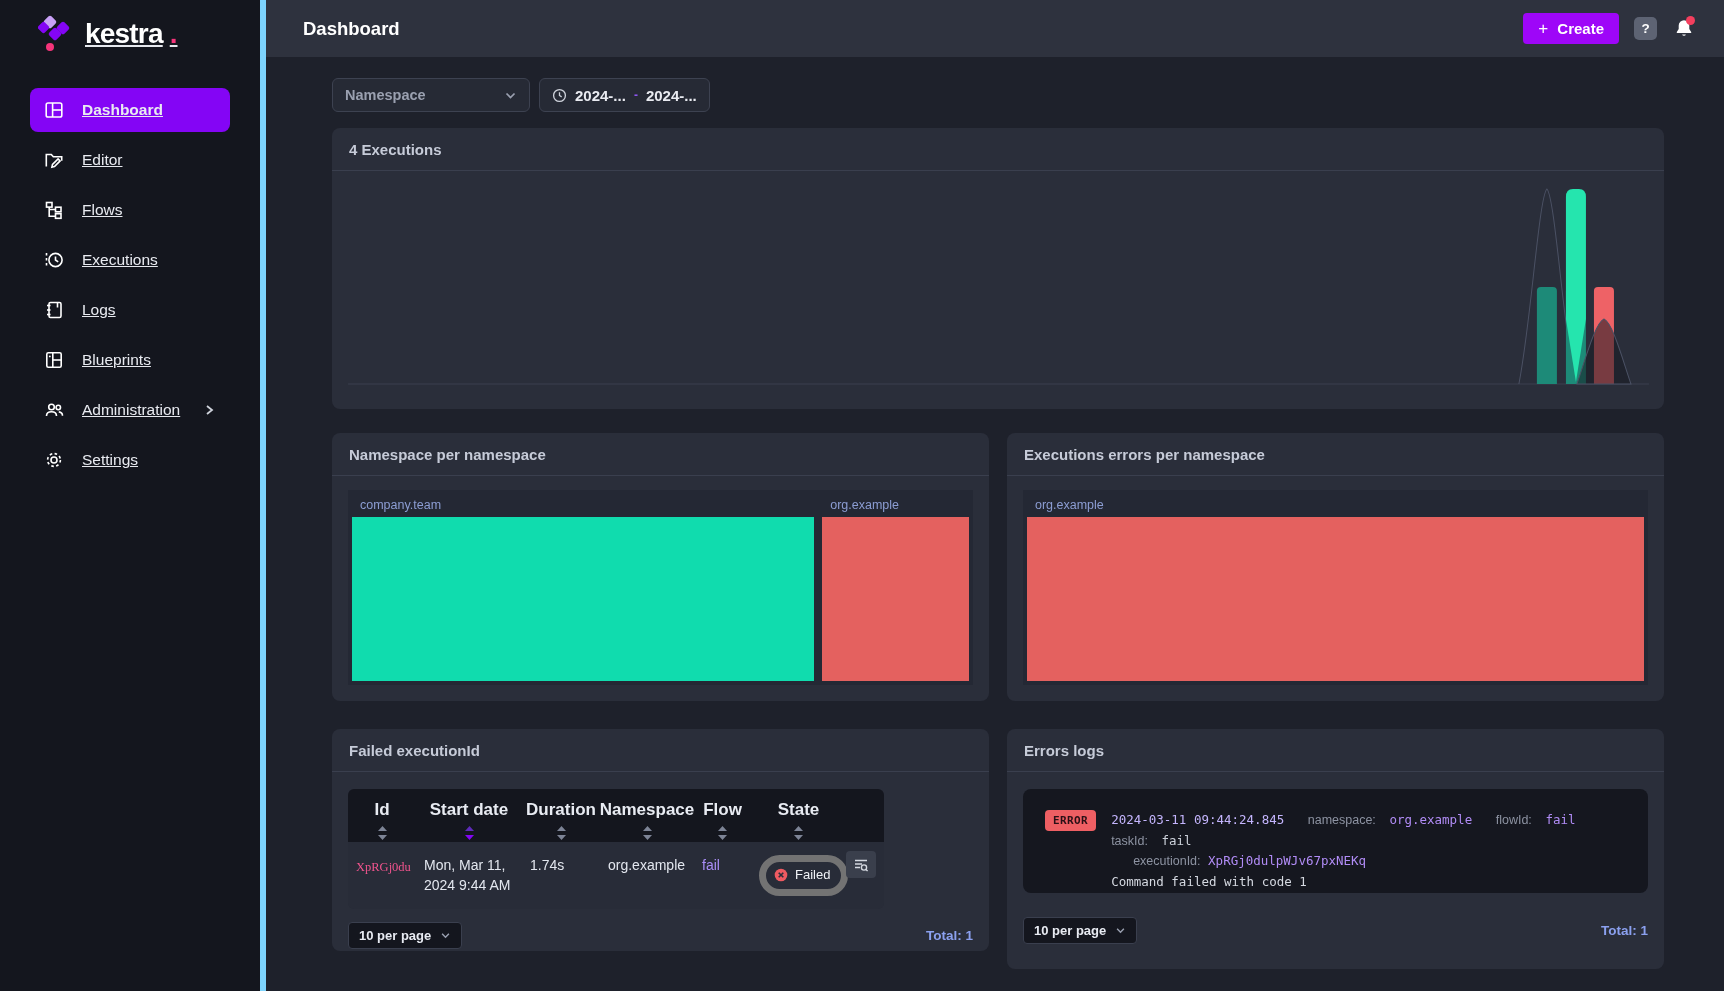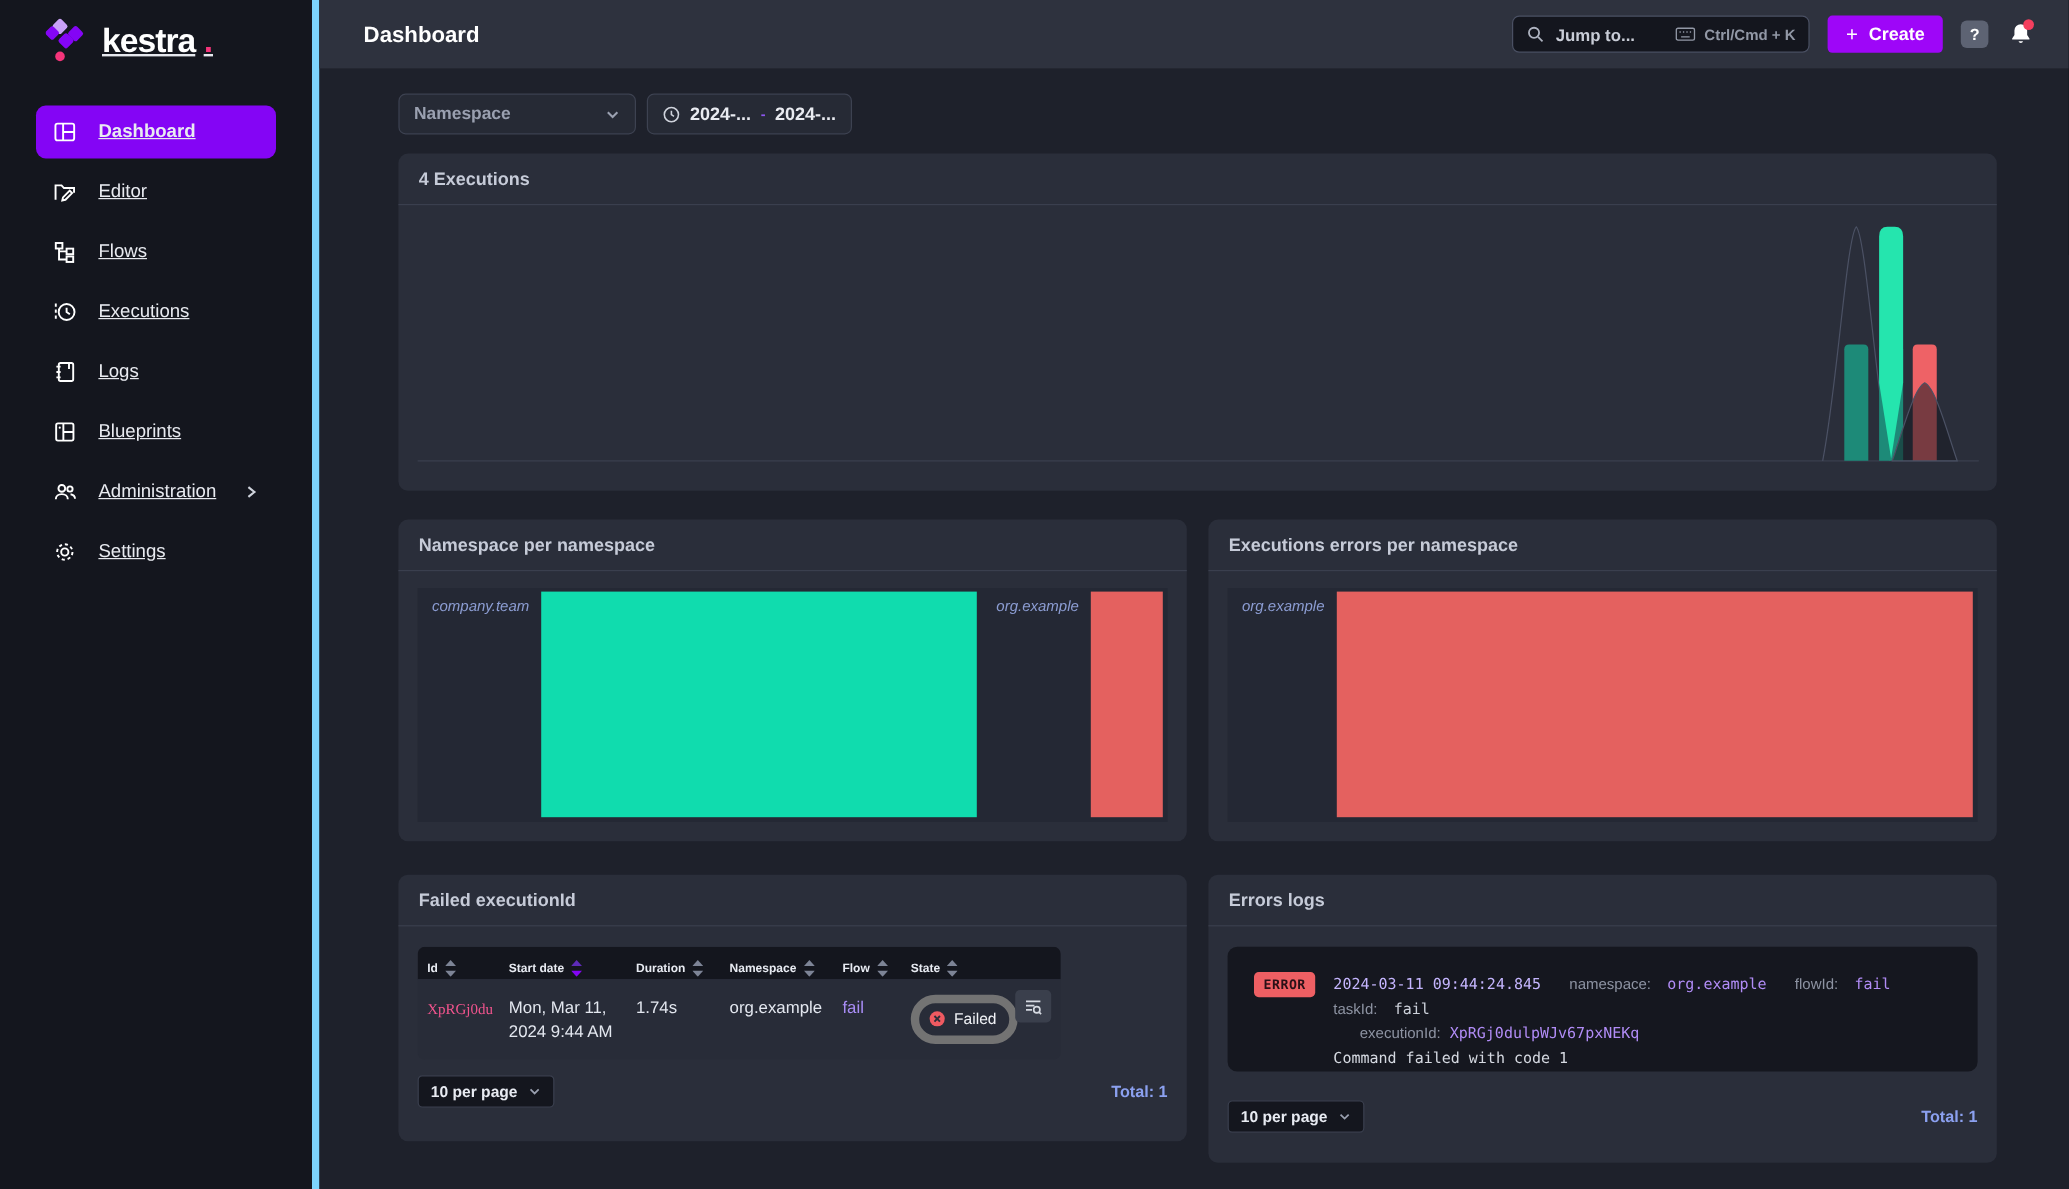--- a/index.html
+++ b/index.html
@@ -54,31 +54,31 @@
   .row { display:flex; gap:18px; margin-bottom:28px; align-items:flex-start; }
   .half { flex:1; min-width:0; }
   .h-mid { height:268px; }
   .h-failed { height:222px; }
   .h-logs { height:240px; }
 
   .exec-chart { display:block; width:100%; height:235px; }
 
   
   .treemap { margin:14px 16px; background:#242834; height:195px; display:flex; gap:6px; padding:3px; }
-  .tm-cell { display:flex; flex-direction:row; min-width:0;font-style:italic; }
+  .tm-cell { display:flex; flex-direction:column; min-width:0; }
   .tm-label { height:24px; display:flex; align-items:center; padding:0 9px; font-size:12.5px;
               color:#8c9dd3; white-space:nowrap; overflow:hidden; }
   .tm-rect { flex:1; margin:0 1px 1px 1px; }
 
   
   .ftable { margin:17px 16px 0; width:536px; border-radius:6px; overflow:hidden; }
   .tgrid { display:grid; grid-template-columns:68px 106px 78px 94px 57px 95px 38px; }
   .thead { background:#14161e; }
   .th { padding:11px 8px 2px; display:flex; align-items:center; gap:6px; color:#e8ebf2;
-        font-weight:700; font-size:10px; cursor:pointer; }
+        font-weight:700; font-size:17px; cursor:pointer;flex-direction:column; }
   .trow { background:#282c38; }
   .td { padding:13px 8px; font-size:14px; color:#e3e7ef; line-height:1.45; }
   .td-id { font-family:Liberation Serif, serif; font-size:12.5px; color:#f2548e; padding-top:16px; cursor:pointer; }
   .td-flow { color:#a98df6; cursor:pointer; }
   .badge-failed { display:inline-flex; align-items:center; gap:7px; border:7px solid #737373;
                   border-radius:999px; padding:4px 11px 4px 8px; color:#f0f2f6; font-size:13px; cursor:pointer; }
   .row-action { width:30px; height:27px; margin-top:9px; background:#3a3f4c; border-radius:4px;
                 display:flex; align-items:center; justify-content:center; cursor:pointer; }
 
   .pagination { display:flex; justify-content:space-between; align-items:center; margin:13px 16px 0; }
@@ -213,42 +213,20 @@
         <span>Settings</span>
       </div>
     </nav>
   </aside>
 
   <div class="main">
 
     <header class="topbar">
       <h1 class="topbar-title">Dashboard</h1>
       <div class="topbar-right">
-        <div class="searchbox">
-          <span class="icn" style="display:flex">
-            <svg width="15" height="15" viewBox="0 0 17 17" fill="none" stroke="#aeb3c0" stroke-width="1.7">
-              <circle cx="7.2" cy="7.2" r="4.8"></circle>
-                <line x1="11" y1="11" x2="15.2" y2="15.2"></line>
-            </svg>
-          </span>
-          <span class="search-text">Jump to...</span>
-          <span class="search-short">
-            <span class="icn" style="display:flex">
-              <svg width="17" height="13" viewBox="0 0 19 14" fill="none" stroke="#9298a6" stroke-width="1.3">
-                <rect x="1" y="1.5" width="17" height="11" rx="1.6"></rect>
-                <line x1="4" y1="5" x2="5.2" y2="5"></line>
-                  <line x1="7.2" y1="5" x2="8.4" y2="5"></line>
-                  <line x1="10.4" y1="5" x2="11.6" y2="5"></line>
-                  <line x1="13.6" y1="5" x2="14.8" y2="5"></line>
-                <line x1="5.5" y1="9.5" x2="13.5" y2="9.5"></line>
-              </svg>
-            </span>
-            <span>Ctrl/Cmd + K</span>
-          </span>
-        </div>
         <button class="create-btn">
           <span class="create-plus">+</span>
           <span>Create</span>
         </button>
         <div class="help-btn">
           <span>?</span>
         </div>
         <div class="bell">
           <span class="icn" style="display:flex">
             <svg width="20" height="21" viewBox="0 0 20 21" fill="#fff">

